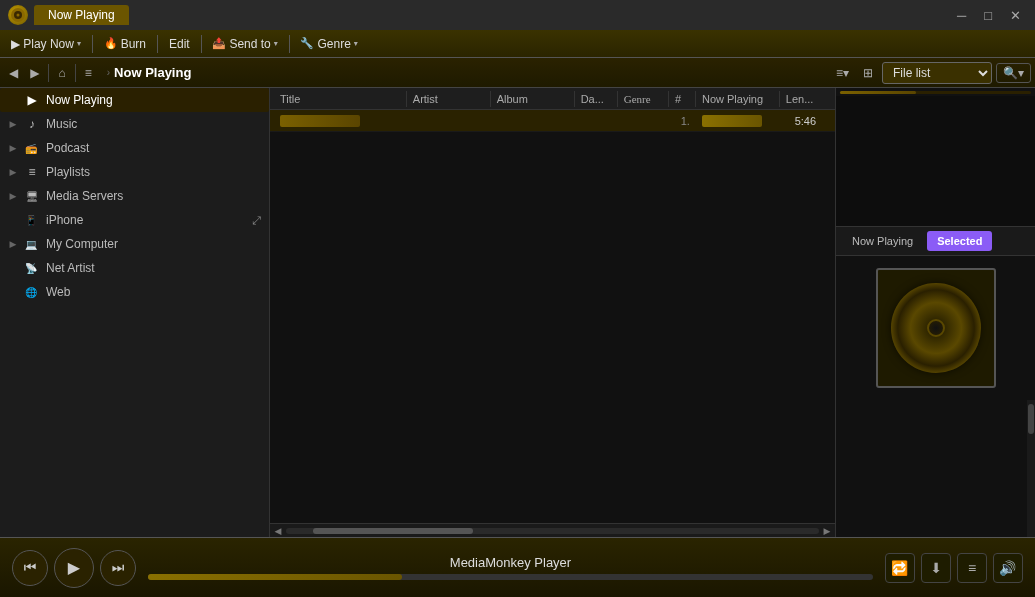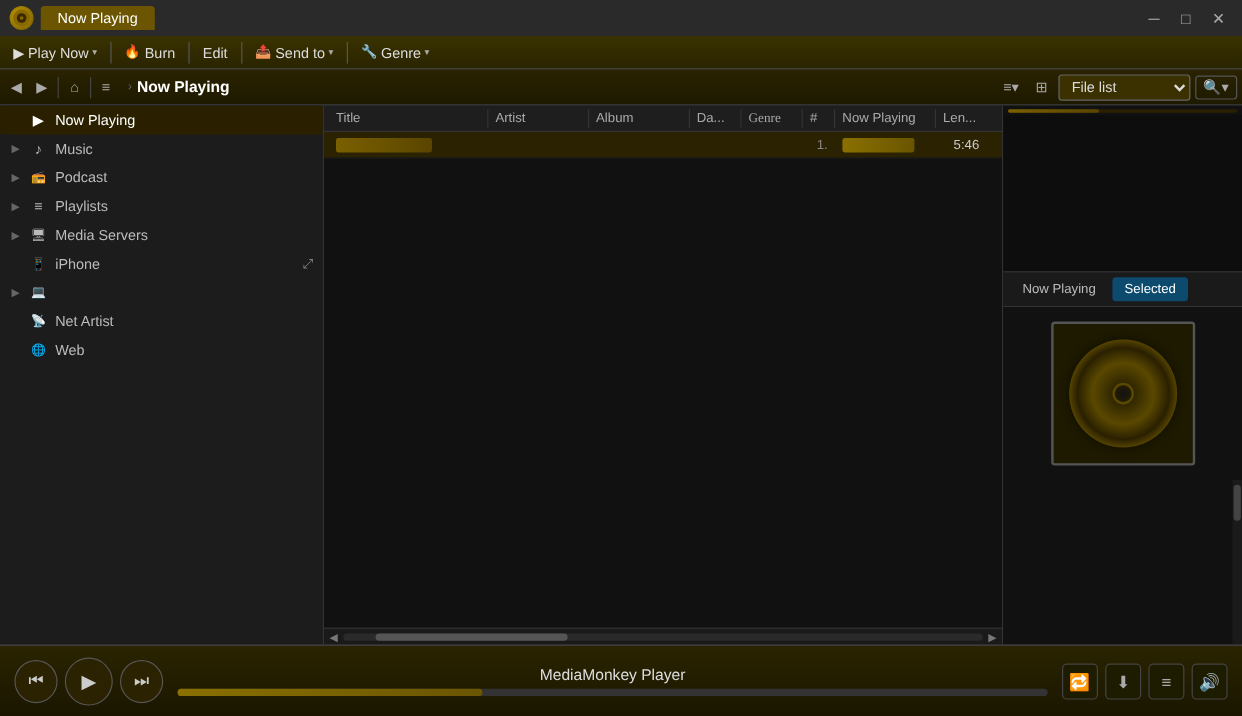--- a/index.html
+++ b/index.html
@@ -255,22 +255,23 @@
     .right-tab {
       padding: 4px 10px;
       border-radius: 3px;
       cursor: pointer;
       font-size: 11px;
       color: #bbb;
       background: none;
       border: none;
     }
     .right-tab.active {
-      background: #0c4a6e;
+      background: #8b5cf6;
       color: #fff;
+      font-weight: bold;
     }
     .album-art-area {
       display: flex;
       align-items: center;
       justify-content: center;
       padding: 12px;
       background: #111;
     }
     .album-art {
       width: 120px;
@@ -479,20 +480,21 @@
     </div>
     <div class="sidebar-item">
       <span class="sidebar-expand"></span>
       <span class="sidebar-icon" style="font-size:10px;">📱</span>
       <span class="sidebar-label">iPhone</span>
       <span class="sidebar-expand-icon">⤢</span>
     </div>
     <div class="sidebar-item">
       <span class="sidebar-expand">▶</span>
       <span class="sidebar-icon" style="font-size:10px;">💻</span>
+      <span class="sidebar-label">My Computer</span>
     </div>
     <div class="sidebar-item">
       <span class="sidebar-expand"></span>
       <span class="sidebar-icon" style="font-size:10px;">📡</span>
       <span class="sidebar-label">Net Artist</span>
     </div>
     <div class="sidebar-item">
       <span class="sidebar-expand"></span>
       <span class="sidebar-icon" style="font-size:10px;">🌐</span>
       <span class="sidebar-label">Web</span>

